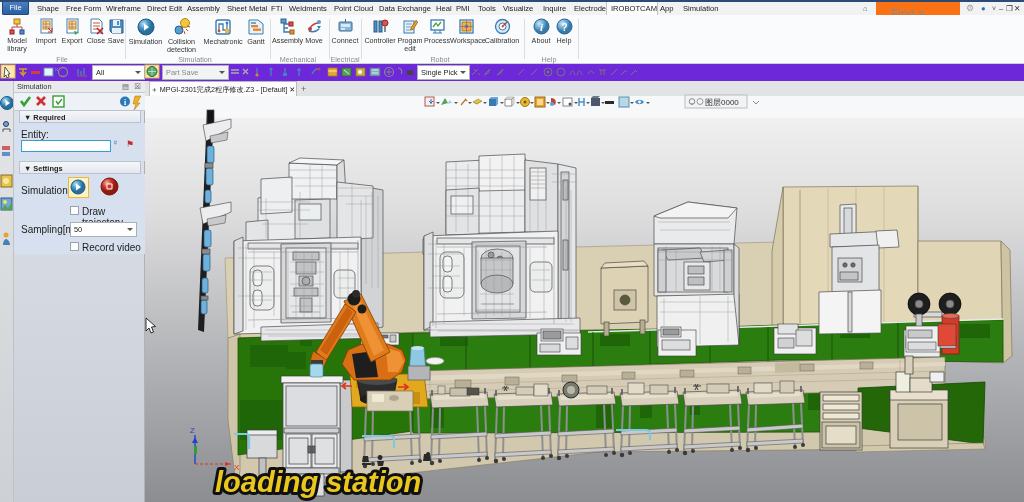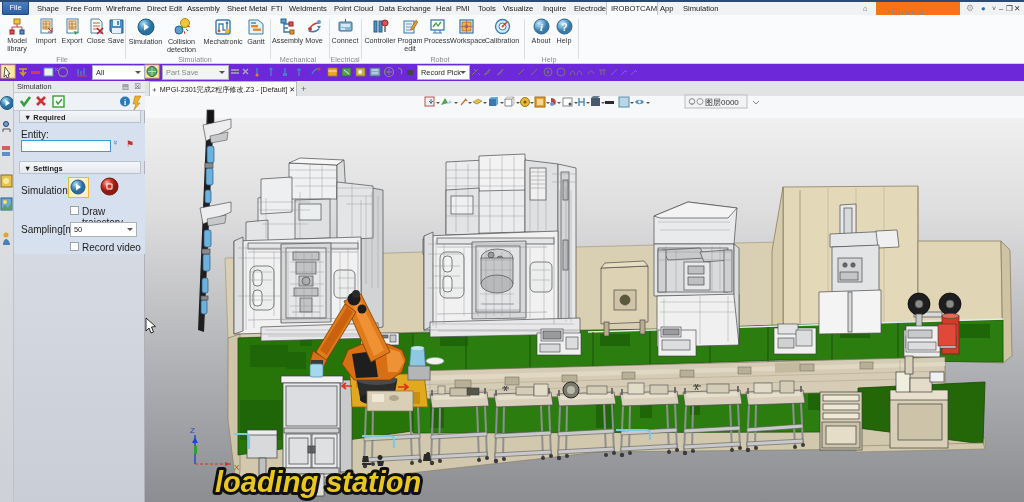--- a/index.html
+++ b/index.html
@@ -264,21 +264,21 @@
       <path d="M570 11c1-5 4-5 5 0m2 0c1-5 4-5 5 0"></path>
       <path d="M588 10c2-4 4-4 6 0"></path>
       <path d="M599 6h7M601 6v5m3-5v5"></path>
       <path d="M611 11l6-6"></path>
       <path d="M621 11l5-5m-1 0l2 2"></path>
         <path d="M631 11l5-5m-1 0l2 2"></path>
     </g>
   </svg>
   <span class="combo" style="left:92px;width:48px">All</span>
   <span class="combo" style="left:162px;width:62px;color:#888;background:#f2f3f4">Part Save</span>
-  <span class="combo" style="left:417px;width:48px">Record Pick</span>
+  <span class="combo" style="left:417px;width:48px">Single Pick</span>
 </div>
 
 <div class="abs" id="lstrip">
   <svg width="13" height="421" viewBox="0 0 13 421" style="position:absolute;left:0;top:0">
     <defs>
         <radialGradient id="pb" cx="0.35" cy="0.3">
           <stop offset="0" stop-color="#bfe0f2"></stop>
           <stop offset="0.6" stop-color="#4596c8"></stop>
           <stop offset="1" stop-color="#2a6e9e"></stop>
         </radialGradient>

